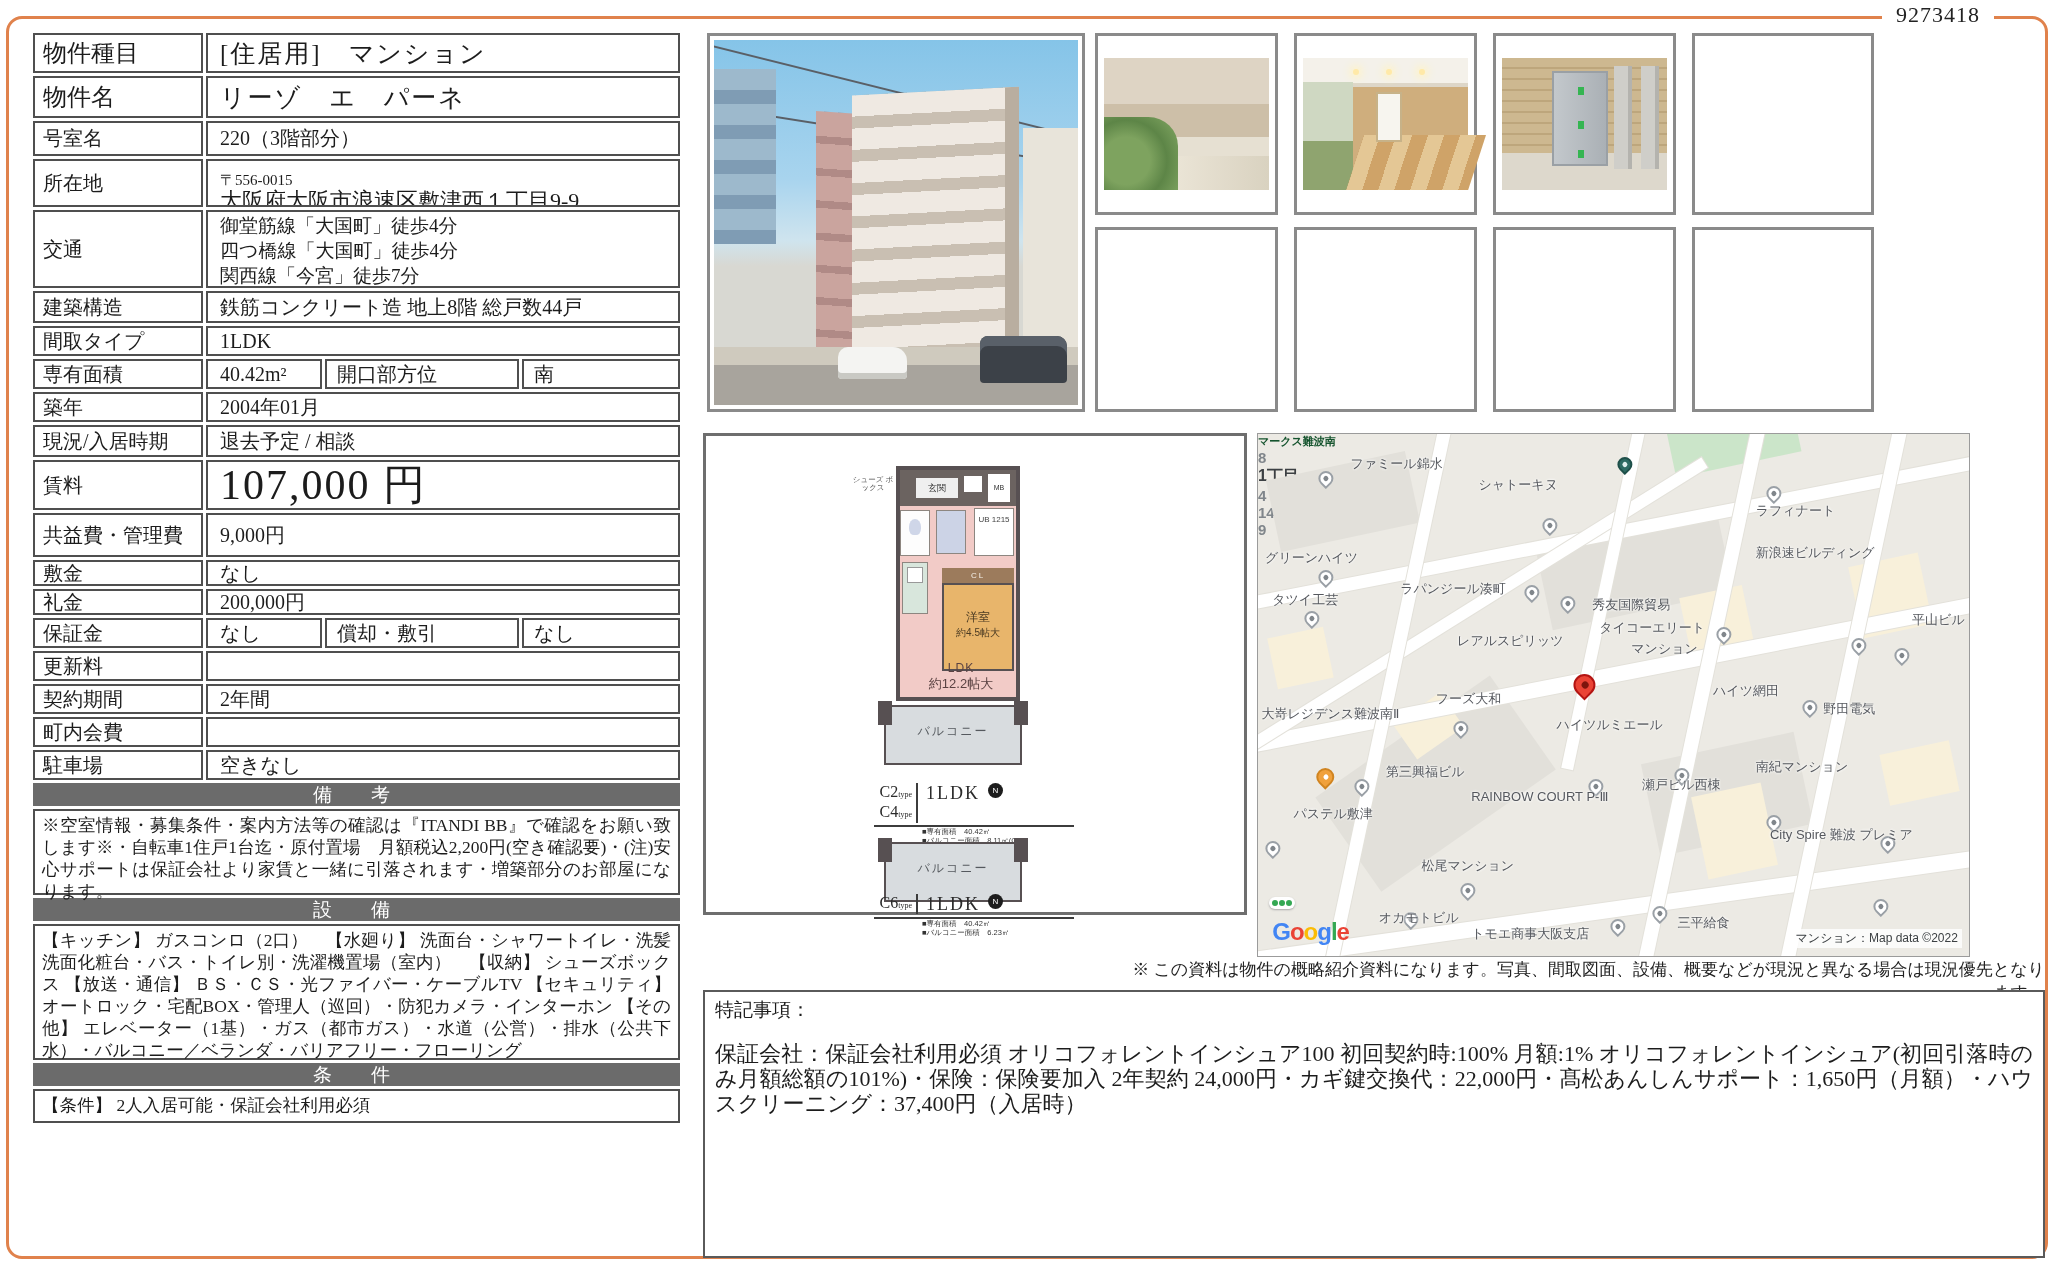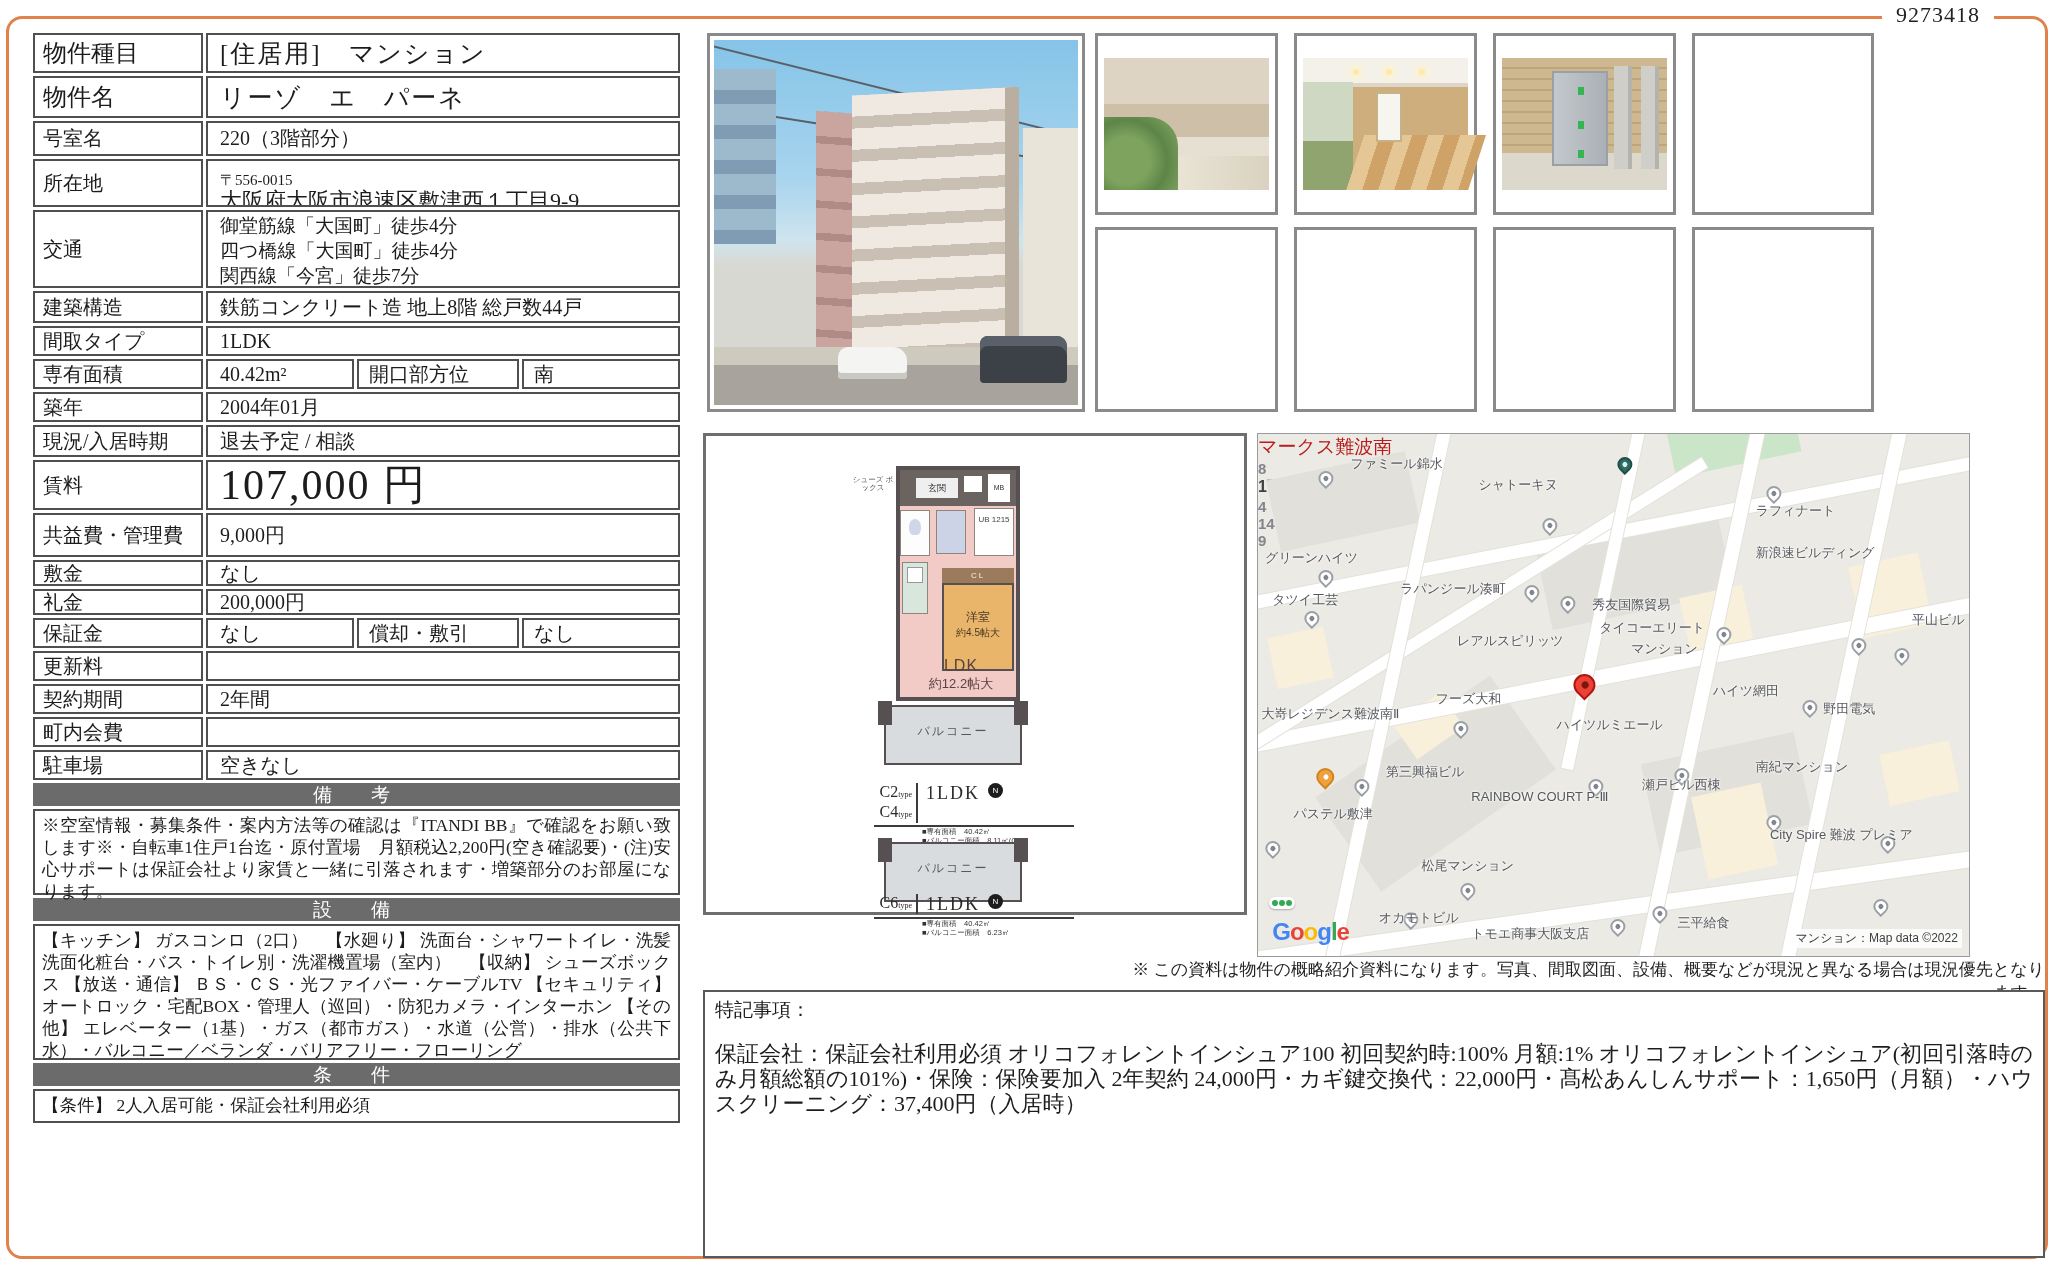--- a/index.html
+++ b/index.html
@@ -18,21 +18,21 @@
     font-size:22px; letter-spacing:1px; color:#222; z-index:5;
   }
   
   .spec { position:absolute; left:33px; top:33px; width:647px; }
   .trow { display:flex; margin-bottom:3px; }
   .tcell { border:2px solid #4f4f4f; background:#fff; display:flex; align-items:center; overflow:hidden; }
   .tlabel { width:170px; padding-left:8px; font-size:20px; flex:none; }
   .tvalue { flex:1; padding-left:12px; font-size:20px; margin-left:3px; }
   .big .tlabel { font-size:24px; }
   .big .tvalue { font-size:25px; letter-spacing:2px; }
-  .mid { width:162px; flex:none; margin-left:3px; padding-left:10px; font-size:20px; }
+  .mid { width:194px; flex:none; margin-left:3px; padding-left:10px; font-size:20px; }
   .end { width:158px; flex:none; margin-left:3px; padding-left:10px; font-size:20px; }
   .addr { display:block; padding-top:20px; }
   .addr .postal { display:block; font-size:15px; line-height:16px; }
   .addr .town  { display:block; font-size:22px; line-height:26px; }
   .transit { display:block; padding-top:3px; }
   .transit span { display:block; font-size:19px; line-height:25px; }
   .rent .tvalue { font-size:42px; letter-spacing:2px; }
   .sbar {
     height:23px; background:#6b6b6b; color:#fff; text-align:center; font-size:19px;
     line-height:23px; letter-spacing:10px; margin-bottom:3px;
@@ -90,42 +90,42 @@
   .fp-wc i { display:block; width:12px; height:16px; margin:8px auto 0; background:#cfd6e8; border-radius:50% 50% 40% 40%; }
   .fp-shower { position:absolute; left:36px; top:40px; width:30px; height:44px; background:#ccd3e6; border:1px solid #8d8680; }
   .fp-ub { position:absolute; right:2px; top:38px; width:40px; height:48px; background:#ffffff; border:1px solid #8d8680; font-size:8px; color:#444; text-align:center; padding-top:6px; line-height:9px; }
   .fp-util { position:absolute; left:2px; top:92px; width:26px; height:52px; background:#d8e6dc; border:1px solid #8d8680; }
   .fp-util b { display:block; width:16px; height:16px; margin:4px auto 0; background:#fff; border:1px solid #999; }
   .fp-cl { position:absolute; left:42px; top:98px; right:2px; height:15px; background:#9c7b5c; color:#f6f2ea; font-size:8px; text-align:center; line-height:15px; letter-spacing:2px; }
   .fp-bed { position:absolute; left:42px; top:113px; right:2px; height:88px; background:#e8b56b; border:2px solid #575052; color:#4a3a22; text-align:center; }
   .fp-bed .r1 { font-size:12px; margin-top:24px; }
   .fp-bed .r2 { font-size:10px; }
   .fp-ldk { position:absolute; left:2px; bottom:4px; width:118px; text-align:center; color:#5a4242; }
-  .fp-ldk .r1 { font-size:16px; letter-spacing:1px; }
+  .fp-ldk .r1 { font-size:12px; letter-spacing:1px; }
   .fp-ldk .r2 { font-size:13px; }
   .fp-balc { left:178px; width:138px; height:60px; background:#d8dcdf; border:2px solid #575052; text-align:center; color:#55595e; }
   .fp-balc .t { font-size:12px; letter-spacing:2px; margin-top:16px; }
   .fp-balc i { position:absolute; top:-6px; width:14px; height:24px; background:#575052; }
   .fp-balc i.L { left:-8px; } .fp-balc i.R { right:-8px; }
   .fp-shoes { left:146px; top:40px; width:42px; font-size:7.5px; line-height:8px; color:#555; text-align:center; }
   .fp-type { left:168px; width:200px; color:#2b2b2b; font-family:"Liberation Serif","DejaVu Serif",serif; }
   .fp-type .hd { display:flex; align-items:flex-start; border-bottom:2px solid #3c3c3c; padding-bottom:2px; }
   .fp-type .tcol { width:44px; font-size:16px; line-height:17px; text-align:right; padding-right:4px; border-right:2px solid #3c3c3c; }
   .fp-type .tcol small { font-size:8px; }
   .fp-type .pl { font-size:18px; padding:0 8px; letter-spacing:2px; }
   .compass { display:inline-block; width:15px; height:15px; border-radius:50%; background:#1d1d1d; color:#fff; font-size:8px; text-align:center; line-height:15px; vertical-align:2px; font-family:"Liberation Sans",sans-serif; }
   .fp-type .ln { font-size:7.5px; line-height:9px; color:#333; padding-left:48px; font-family:"Liberation Sans",sans-serif; }
   
   .map { position:absolute; left:1257px; top:433px; width:713px; height:524px; background:#eceae4; border:1px solid #9b9b9b; overflow:hidden; font-family:"Liberation Sans","DejaVu Sans",sans-serif; }
   .blockpatch { position:absolute; background:#e2e0da; }
   .beige { background:#f8f0da; }
   .greenp { background:#cbe5c9; }
   .road { position:absolute; background:#ffffff; box-shadow:0 0 0 1px #e3e1da; }
   .ml { position:absolute; font-size:13px; color:#55585e; white-space:nowrap; text-shadow:0 0 3px #fff,0 0 3px #fff; }
-  .ml-big { font-size:19px; color:#b91c1c; }
+  .ml-big { font-size:11px; color:#14532d;font-weight:bold; }
   .ml-bold { font-size:16px; font-weight:bold; color:#3c4043; }
   .ml-xl { font-size:22px; font-weight:bold; color:#3c4043; letter-spacing:6px; }
   .ml-num { font-size:15px; font-weight:bold; color:#80868b; }
   .mpin { position:absolute; width:15px; height:15px; background:#fff; border:2px solid #9aa0a6; border-radius:50% 50% 50% 0; transform:rotate(-45deg) translate(-50%,-50%); }
   .mpin::after { content:""; position:absolute; left:50%; top:50%; width:5px; height:5px; margin:-2.5px; border-radius:50%; background:#80868b; }
   .mpin-red { width:22px; height:22px; background:#ea4335; border-color:#b31412; }
   .mpin-red::after { width:7px; height:7px; margin:-3.5px; background:#7e150d; }
   .mpin-teal { background:#2d6b63; border-color:#1e4f49; }
   .mpin-teal::after { background:#dfeeec; }
   .mpin-orange { width:18px; height:18px; background:#f0a13c; border-color:#d08420; }

